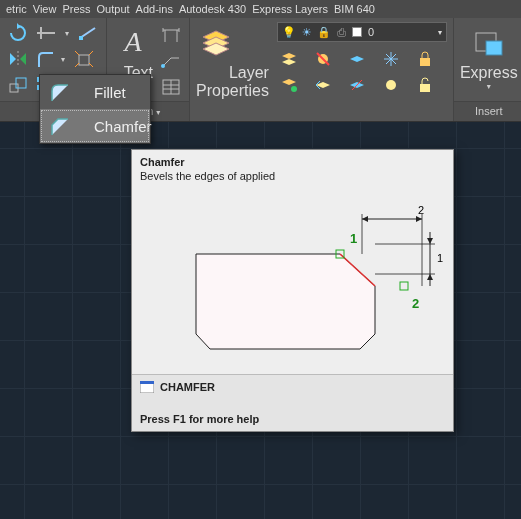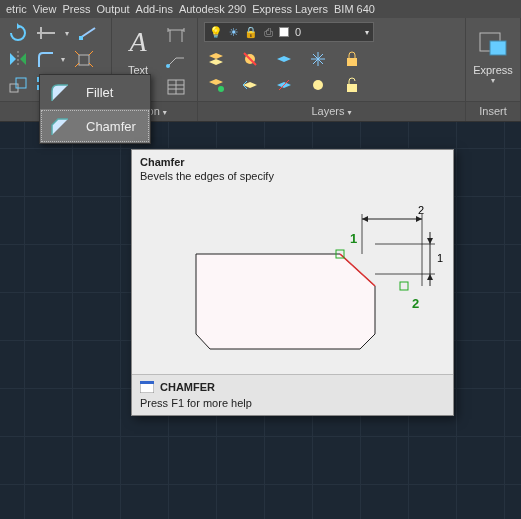--- a/index.html
+++ b/index.html
@@ -11,44 +11,44 @@
 
   
   .ribbon { background: #555; height: 104px; display: flex; border-bottom: 1px solid #333; }
   .panel { border-right: 1px solid #444; padding: 4px 6px 0 6px; display: flex; flex-direction: column; position: relative; }
   .panel-label { text-align: center; font-size: 11px; color: #ccc; margin-top: auto; padding: 3px 0 4px 0; background: #4e4e4e; margin-left: -6px; margin-right: -6px; border-top: 1px solid #444; }
   .panel-label .drop { font-size: 8px; margin-left: 3px; }
 
   .icon-row { display: flex; gap: 4px; align-items: center; }
   .ribbon-icon { width: 24px; height: 22px; display: flex; align-items: center; justify-content: center; }
   .big-icon { width: 40px; height: 40px; display: flex; flex-direction: column; align-items: center; justify-content: center; }
-  .txt-under { font-size: 11px; color: #ddd; text-align: center; line-height: 1.1; margin-top: 2px; }
+  .txt-under { font-size: 16px; color: #ddd; text-align: right; line-height: 1.1; margin-top: 2px; }
 
   
   .layer-combo { background: #3a3a3a; border: 1px solid #666; height: 20px; width: 170px; display: flex; align-items: center; padding: 0 4px; gap: 6px; font-size: 11px; color: #ddd; }
 
   
   .split-btn { display: flex; align-items: center; }
   .split-arrow { width: 10px; font-size: 8px; color: #ccc; text-align: center; }
 
   
   .flyout { position: absolute; left: 39px; top: 74px; width: 112px; background: #595959; border: 1px solid #333; box-shadow: 2px 2px 6px rgba(0,0,0,.5); z-index: 10; }
-  .flyout-item { display: flex; align-items: center; gap: 16px; padding: 6px 8px; font-size: 13px; color: #eee; }
+  .flyout-item { display: flex; align-items: center; gap: 24px; padding: 6px 8px; font-size: 15px; color: #eee; }
   .flyout-item.hover { background: #777; outline: 1px dotted #bbb; outline-offset: -2px; }
   .fly-icon { width: 22px; height: 22px; display: flex; align-items: center; justify-content: center; }
 
   
   .tooltip { position: absolute; left: 131px; top: 149px; width: 323px; background: #eeeeee; border: 1px solid #888; box-shadow: 3px 3px 10px rgba(0,0,0,.5); z-index: 20; font-size: 11px; color: #222; }
   .tooltip-head { padding: 6px 8px 2px 8px; font-weight: bold; }
   .tooltip-sub { padding: 0 8px 8px 8px; }
   .tooltip-body { padding: 4px 8px 18px 8px; line-height: 1.35; }
   .tooltip-diagram { height: 170px; position: relative; margin: 4px 8px 10px 8px; }
   .tooltip-footer { border-top: 1px solid #bbb; background: #e4e4e4; padding: 6px 8px; }
   .tooltip-cmd { font-weight: bold; display: flex; align-items: center; gap: 6px; }
-  .tooltip-help { margin-top: 4px; }
+  .tooltip-help { margin-top: 20px; font-weight: bold; }
 
   
   .canvas { position: absolute; left: 0; top: 122px; right: 0; bottom: 0;
     background-color: #1c2733;
     background-image:
       linear-gradient(#26323f 1px, transparent 1px),
       linear-gradient(90deg, #26323f 1px, transparent 1px);
     background-size: 48px 48px;
     background-position: -24px 26px;
     z-index: 0;
@@ -58,21 +58,21 @@
 </style>
 </head>
 <body>
 
 <div class="menubar">
   <span>etric</span>
   <span>View</span>
   <span>Press</span>
   <span>Output</span>
   <span>Add-ins</span>
-  <span>Autodesk 290</span>
+  <span>Autodesk 430</span>
   <span>Express Layers</span>
   <span>BIM 640</span>
 </div>
 
 <div class="ribbon">
 
   <div class="panel" style="width:112px">
     <div class="icon-row">
       <div class="ribbon-icon">
         <svg width="22" height="20">
@@ -173,20 +173,31 @@
         </div>
       </div>
     </div>
     <div class="panel-label">
       <span>tion</span><span class="drop">▾</span>
     </div>
   </div>
 
   <div class="panel" style="width:268px">
     <div style="display:flex; gap:8px; align-items:flex-start;">
+      <div style="text-align:center">
+        <div class="big-icon">
+          <svg width="34" height="30">
+              <path d="M4 10 L17 4 L30 10 L17 16 Z" fill="#ffd24a" stroke="#b88"></path>
+              <path d="M4 16 L17 10 L30 16 L17 22 Z" fill="#ffe68a" stroke="#b88"></path>
+              <path d="M4 22 L17 16 L30 22 L17 28 Z" fill="#fff2bb" stroke="#b88"></path>
+            </svg>
+        </div>
+        <div class="txt-under" style="white-space:pre">Layer
+Properties</div>
+      </div>
       <div style="flex:1">
         <div class="layer-combo">
           <span>💡</span>
           <span style="color:#8cf">☀</span>
           <span style="color:#aaa">🔒</span>
           <span style="color:#aaa">⎙</span>
           <span style="width:10px;height:10px;background:#fff;border:1px solid #888"></span>
           <span>0</span>
           <span style="margin-left:auto;font-size:8px">▾</span>
         </div>
@@ -246,23 +257,20 @@
             </div>
           <div class="ribbon-icon">
               <svg width="20" height="18">
                 <rect x="5" y="8" width="10" height="8" fill="#fe9"></rect>
                 <path d="M7 8 v-3 a3 3 0 0 1 6 0" fill="none" stroke="#fe9"></path>
               </svg>
             </div>
         </div>
       </div>
     </div>
-    <div class="panel-label">
-      <span>Layers</span><span class="drop">▾</span>
-    </div>
   </div>
 
   <div class="panel" style="flex:1">
     <div style="text-align:center">
       <div class="big-icon" style="margin:0 auto">
         <svg width="34" height="30">
             <rect x="4" y="6" width="20" height="18" fill="none" stroke="#bbb"></rect>
             <rect x="14" y="14" width="16" height="14" fill="#6cf" stroke="#48a"></rect>
           </svg>
       </div>
@@ -292,21 +300,21 @@
       <svg width="22" height="22">
           <path d="M4 20 L4 10 L10 4 L20 4" fill="#cfe8ff" stroke="#5aa" stroke-width="1.5"></path>
         </svg>
     </span>
     <span>Chamfer</span>
   </div>
 </div>
 
 <div class="tooltip">
   <div class="tooltip-head">Chamfer</div>
-  <div class="tooltip-sub">Bevels the edges of specify</div>
+  <div class="tooltip-sub">Bevels the edges of applied</div>
   <div class="tooltip-diagram">
     <svg width="306" height="170">
 
       <path d="M56 60 L200 60 L235 92 L235 140 L220 155 L70 155 L56 140 L56 75 Z" fill="#fdf6f8" stroke="#222" stroke-width="1"></path>
 
       <line x1="200" y1="60" x2="235" y2="92" stroke="#d33" stroke-width="1.6"></line>
 
       <rect x="196" y="56" width="8" height="8" fill="none" stroke="#2a2"></rect>
       <rect x="260" y="88" width="8" height="8" fill="none" stroke="#2a2"></rect>
 

